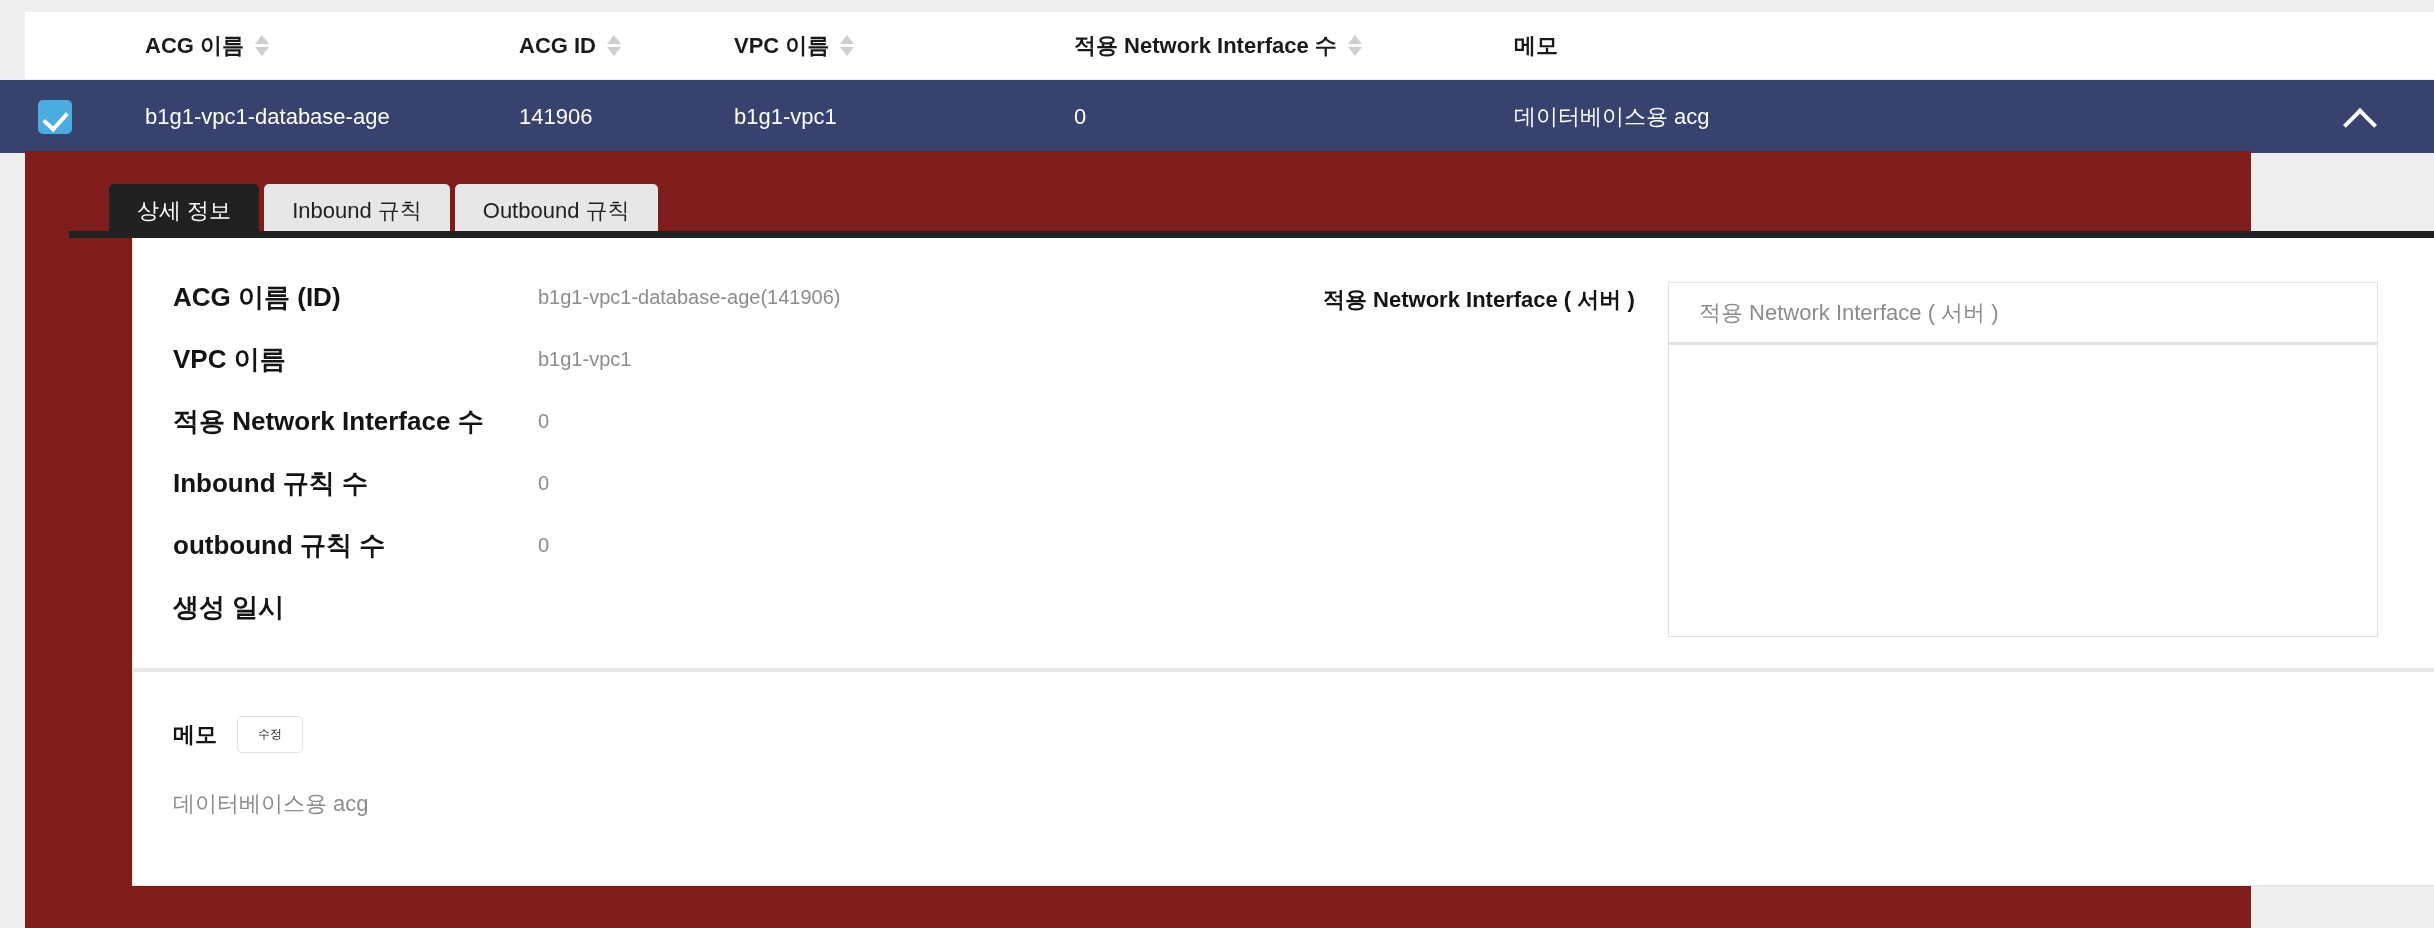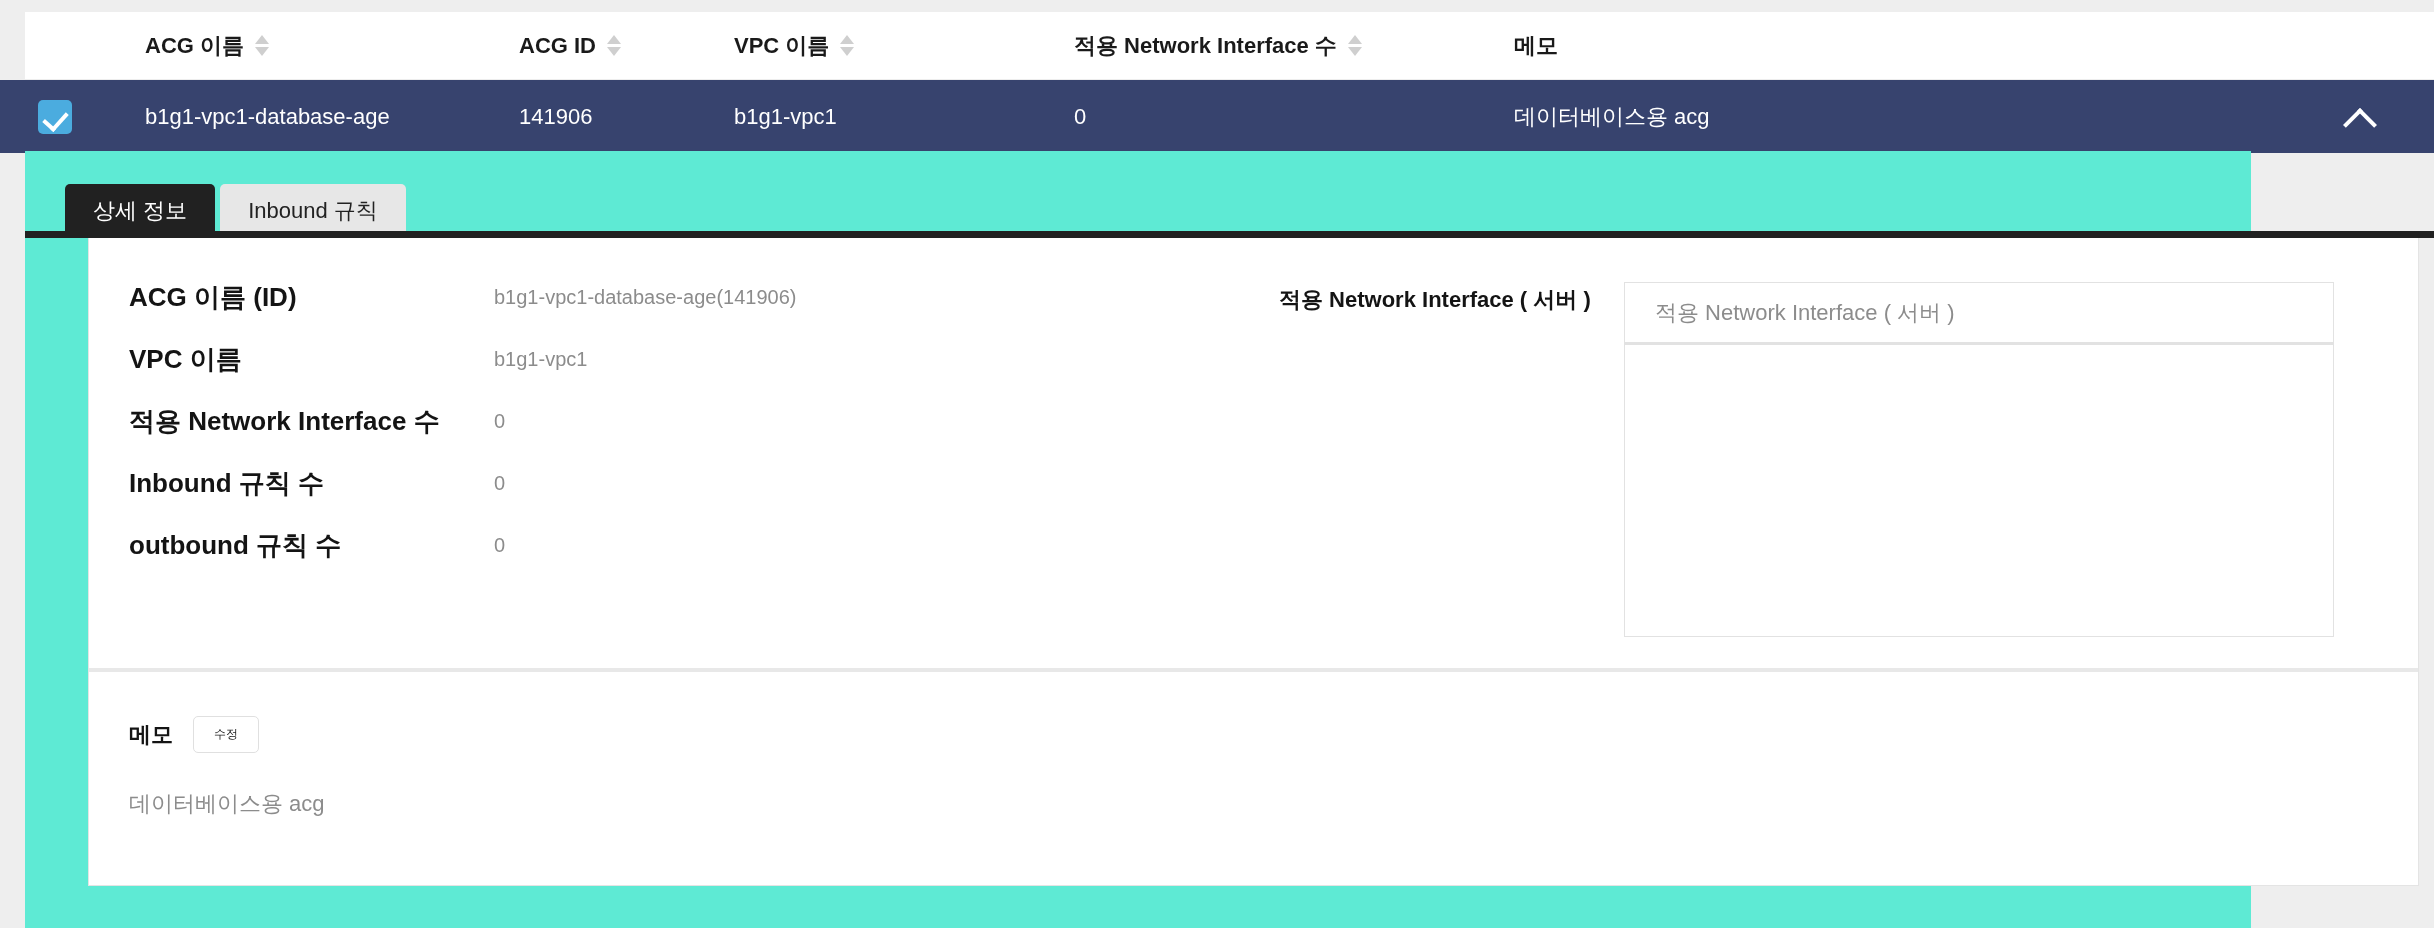--- a/index.html
+++ b/index.html
@@ -126,21 +126,22 @@
     transform: rotate(45deg);
   }
 
   
   .detail-panel {
     position: absolute;
     left: 25px;
     top: 151px;
     width: 2226px;
     height: 777px;
-    background: #5eead4;
+    background: #7f1d1d;
+    padding-left: 44px;
   }
 
   .tabs {
     display: flex;
     align-items: flex-end;
     padding-left: 40px;
     padding-top: 33px;
     position: relative;
   }
   .tab {
@@ -343,20 +344,23 @@
 
   <div class="detail-panel">
 
     <div class="tabs">
       <div class="tab active">
         <span>상세 정보</span>
       </div>
       <div class="tab">
         <span>Inbound 규칙</span>
       </div>
+      <div class="tab">
+        <span>Outbound 규칙</span>
+      </div>
       <div class="tab-underline"></div>
     </div>
 
     <div class="tab-body">
 
       <div class="detail-grid">
 
         <div class="detail-left">
           <div class="field-row">
             <div class="field-label">ACG 이름 (ID)</div>
@@ -372,20 +376,21 @@
           </div>
           <div class="field-row">
             <div class="field-label">Inbound 규칙 수</div>
             <div class="field-value">0</div>
           </div>
           <div class="field-row">
             <div class="field-label">outbound 규칙 수</div>
             <div class="field-value">0</div>
           </div>
           <div class="field-row">
+            <div class="field-label">생성 일시</div>
           </div>
         </div>
 
         <div class="detail-right">
           <div class="nic-label">적용 Network Interface ( 서버 )</div>
           <div class="nic-box">
             <div class="nic-box-header">적용 Network Interface ( 서버 )</div>
             <div class="nic-box-body"></div>
           </div>
         </div>

